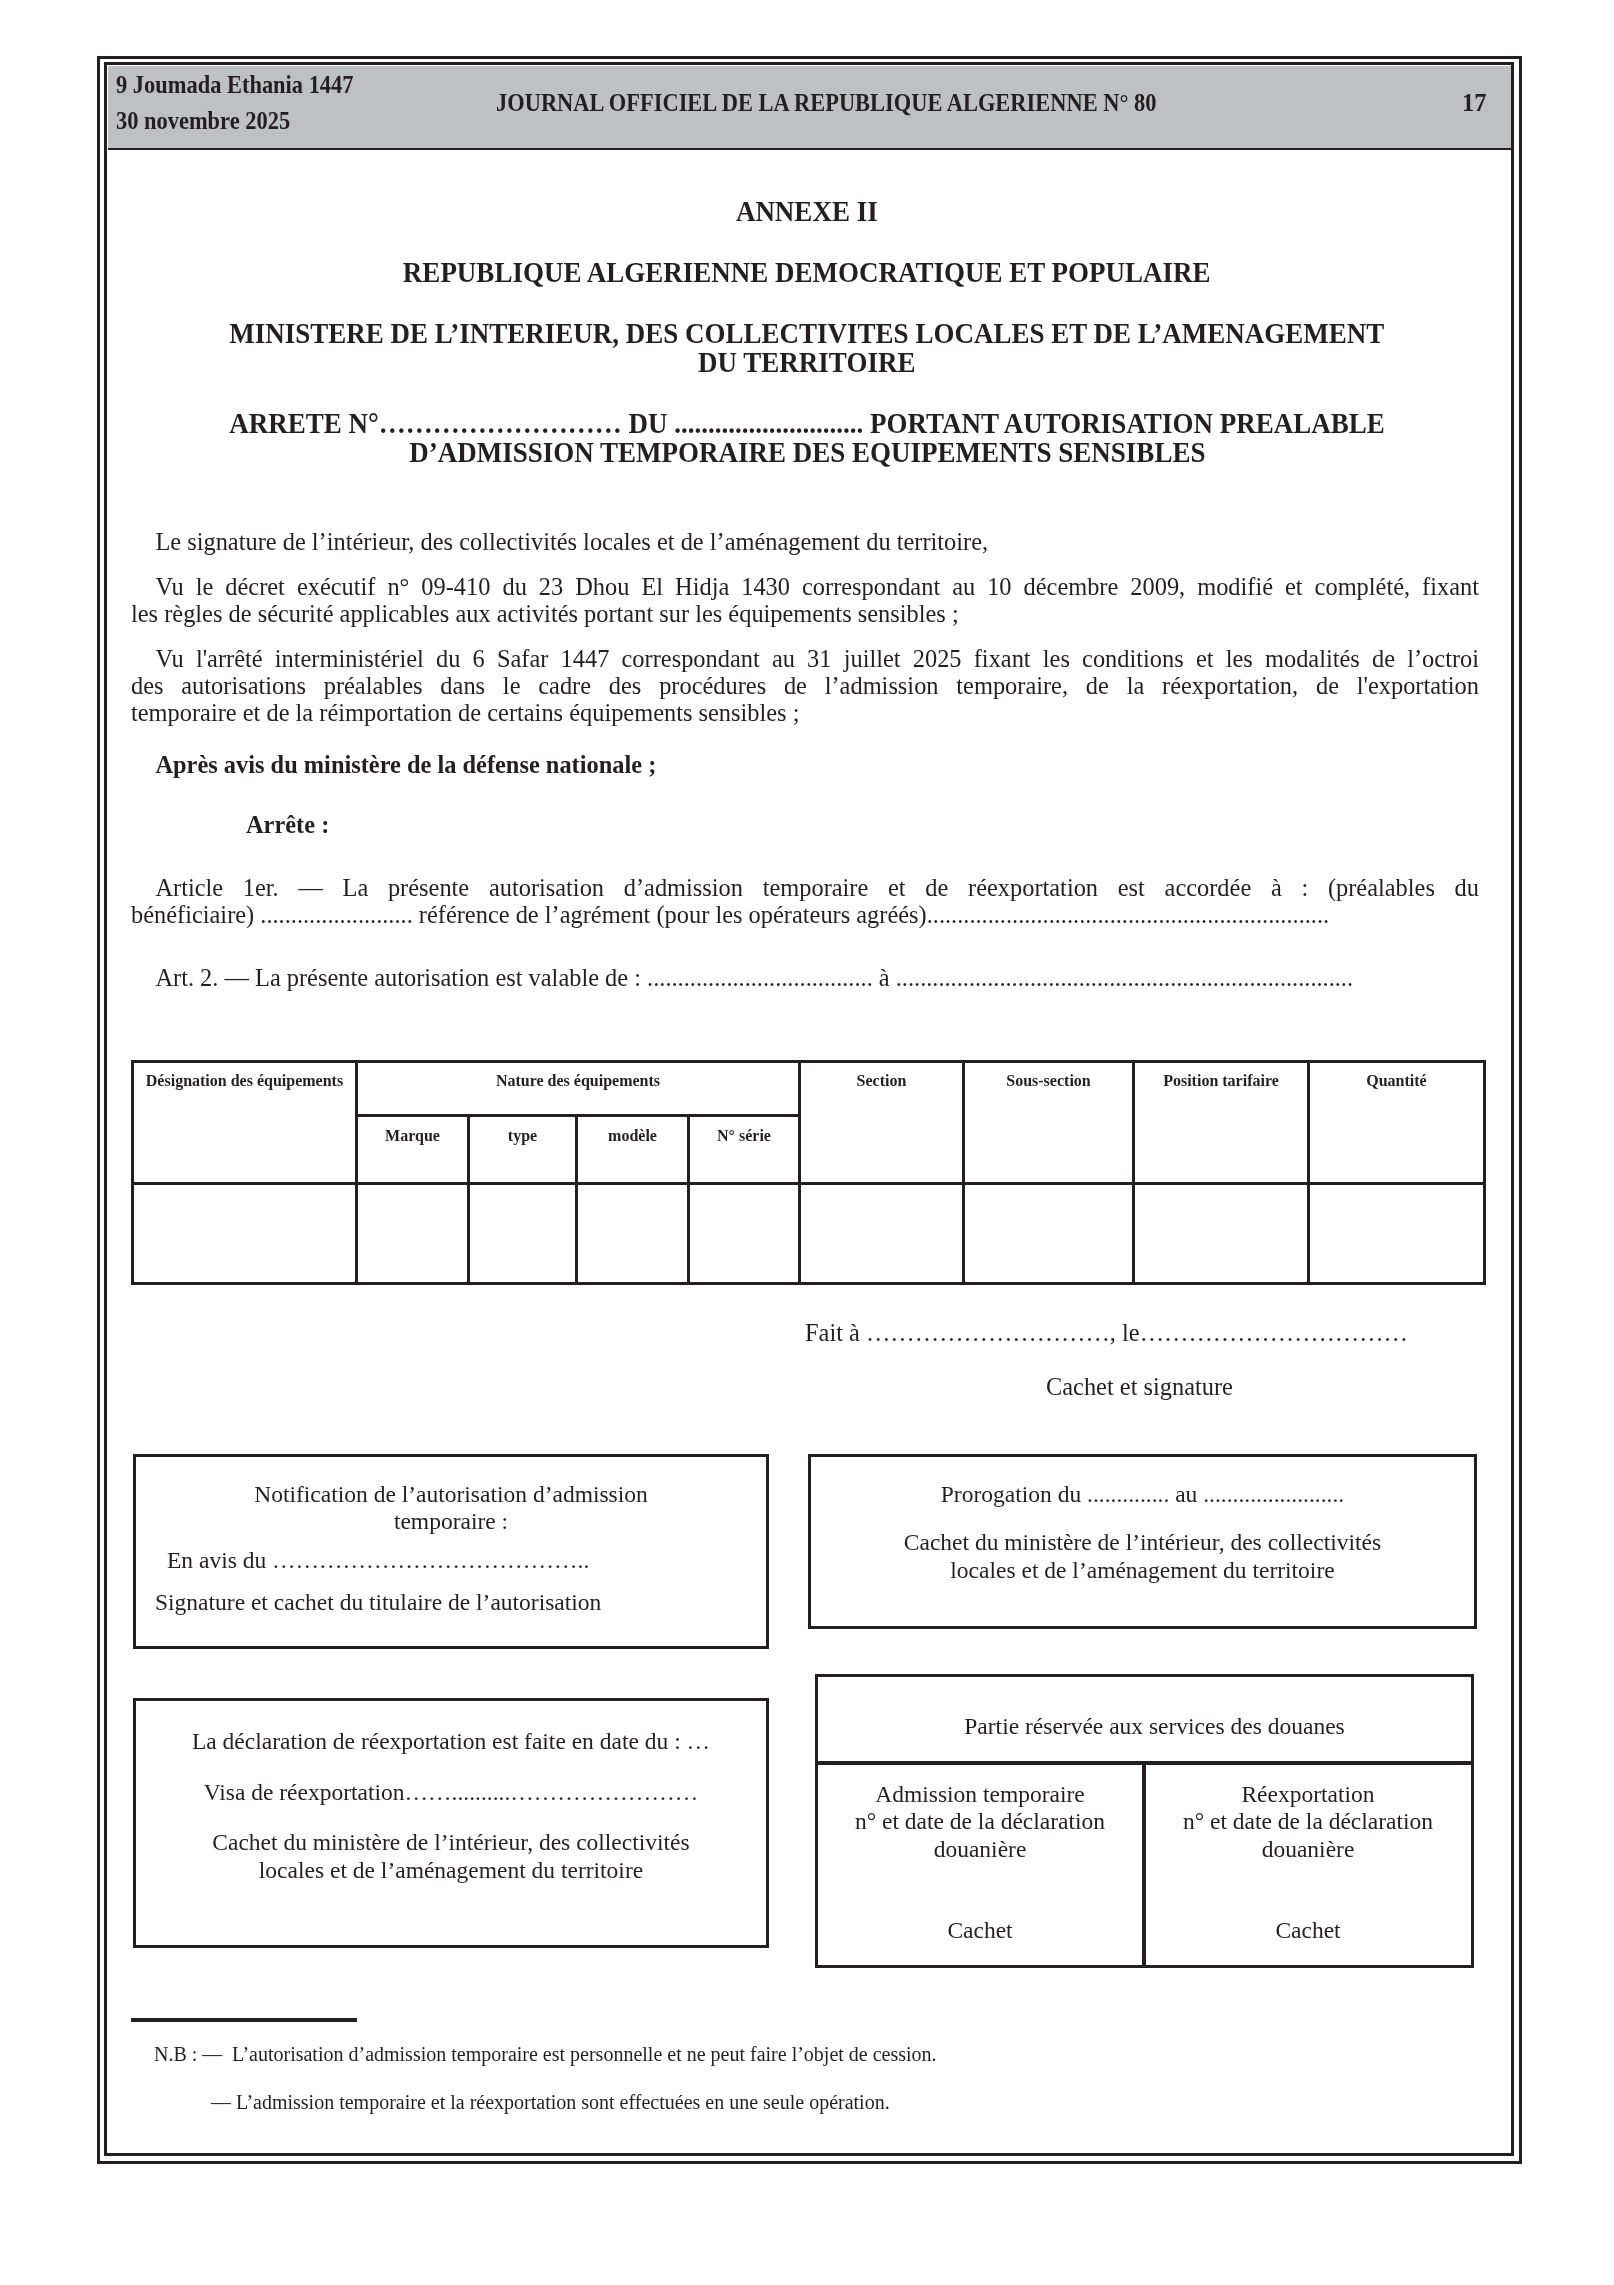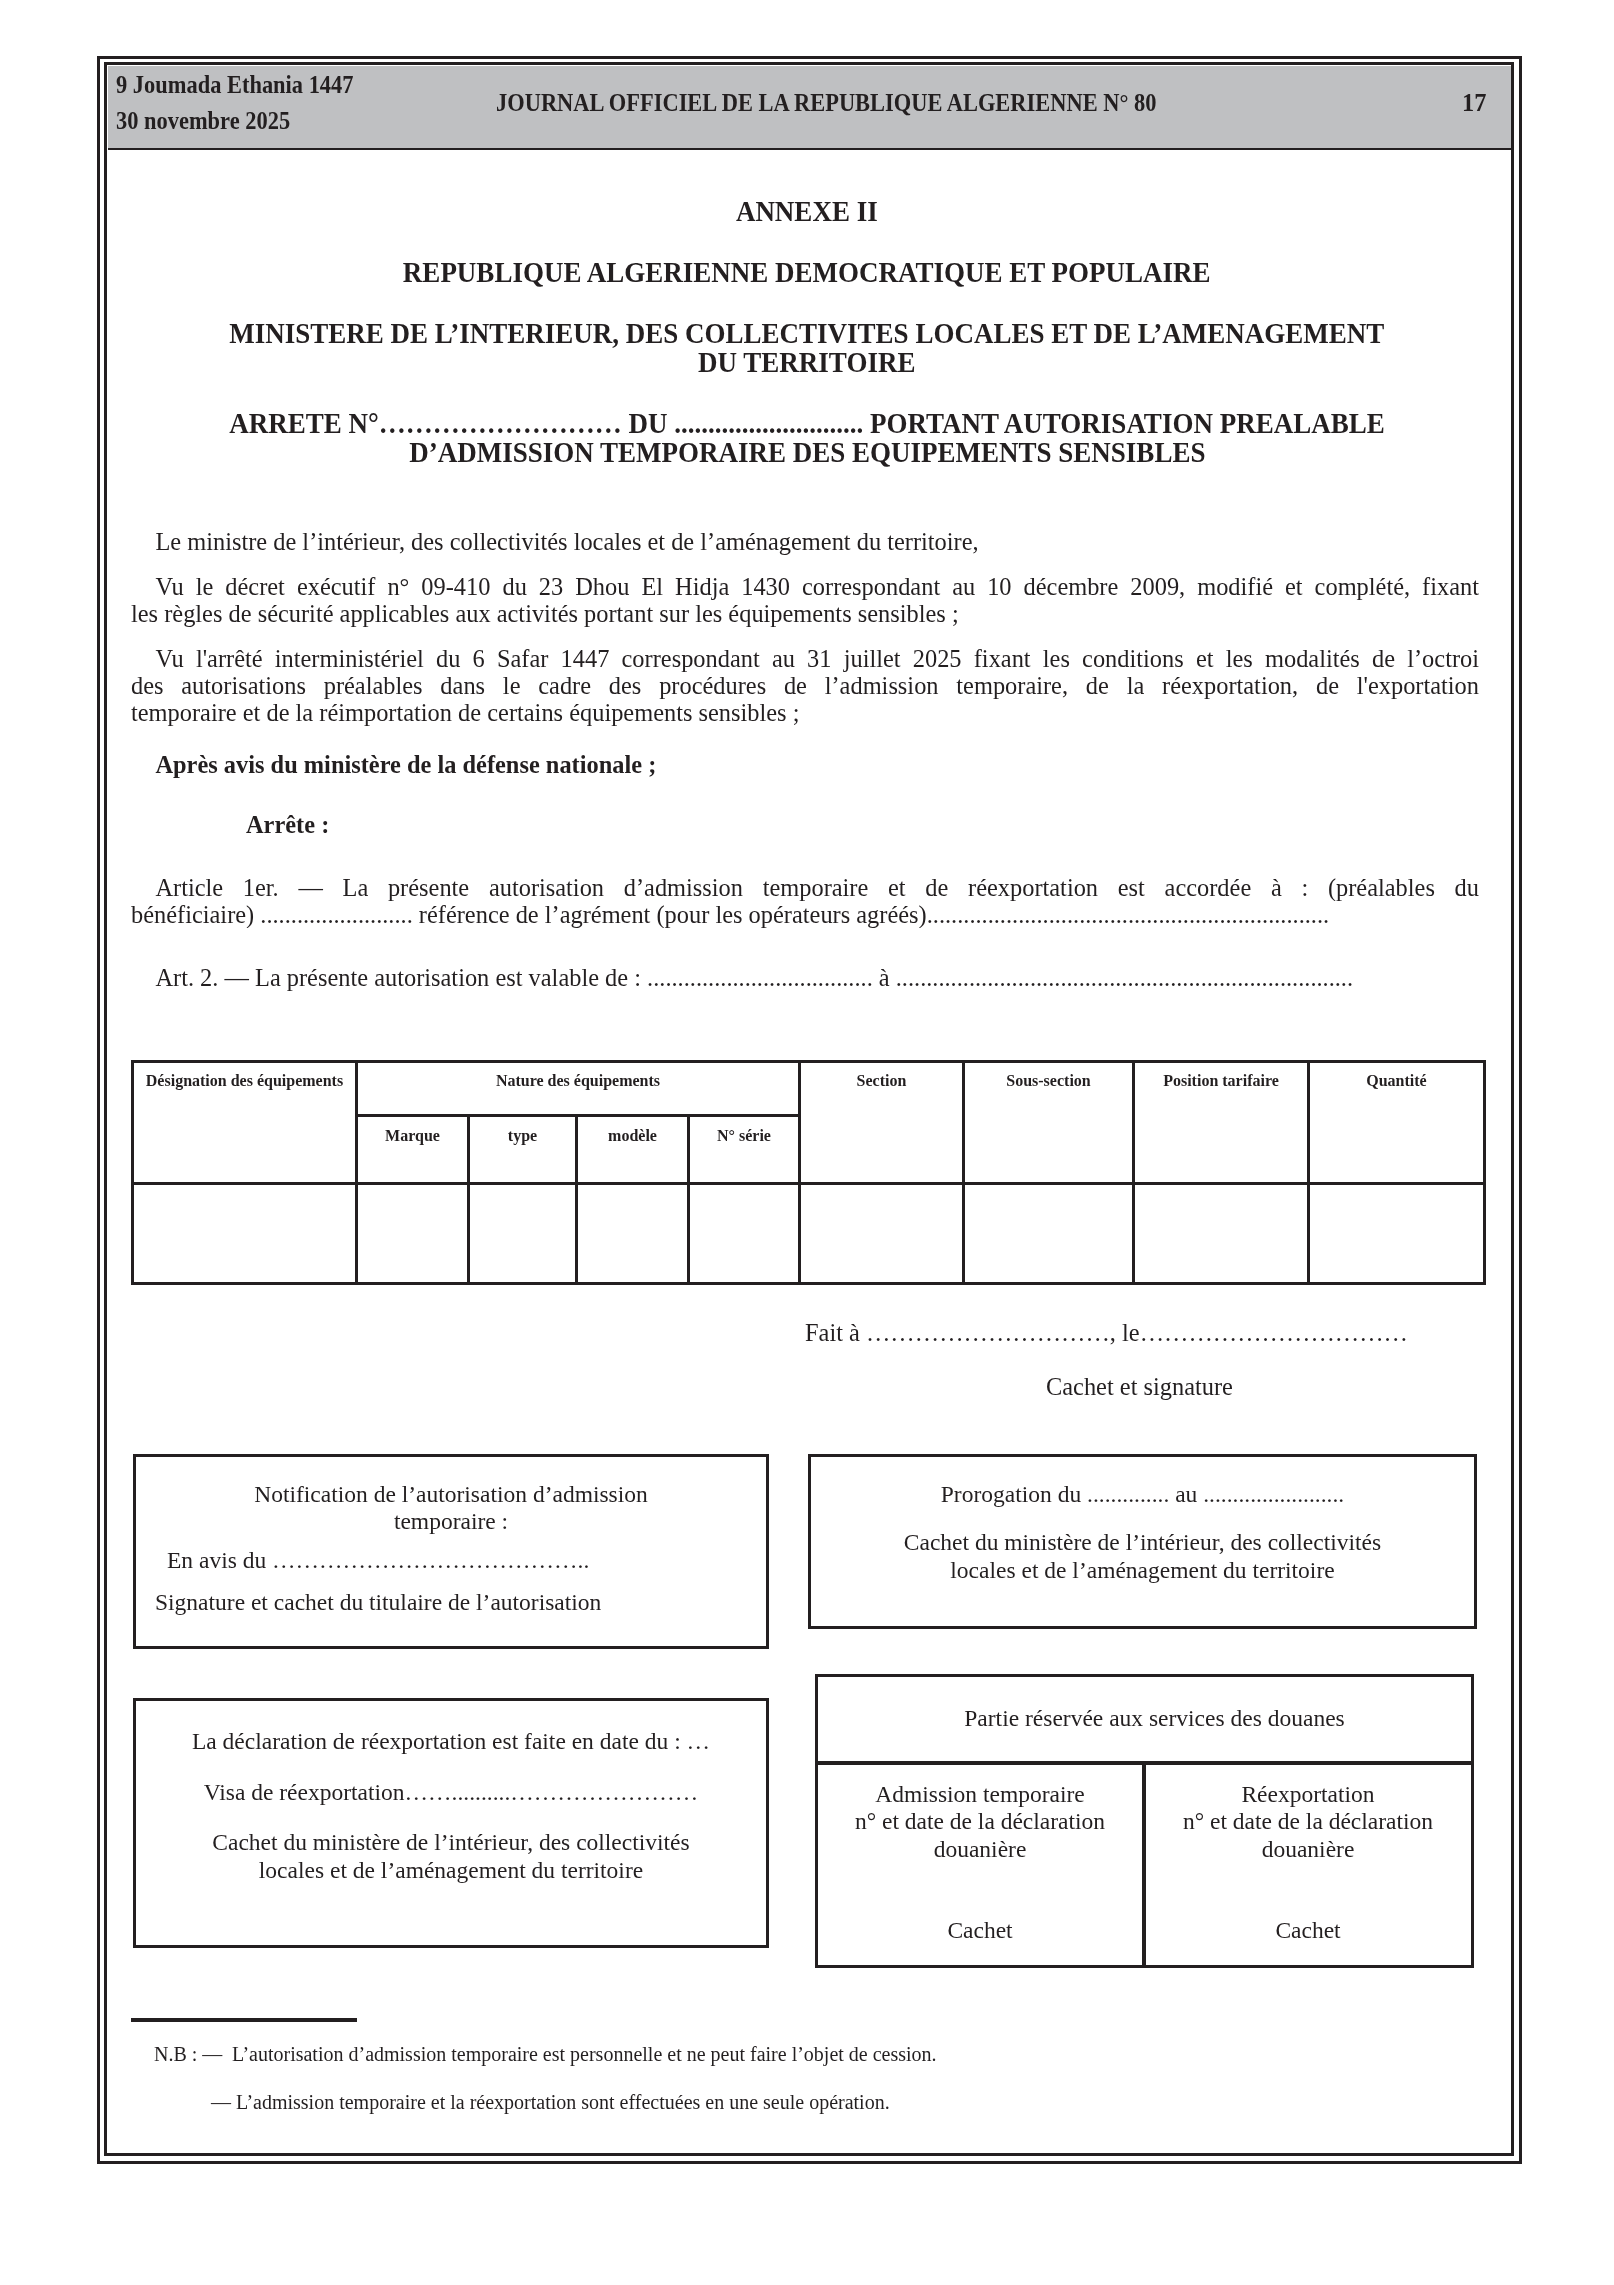--- a/index.html
+++ b/index.html
@@ -54,21 +54,21 @@
 <div class="abs hdr-title">JOURNAL OFFICIEL DE LA REPUBLIQUE ALGERIENNE N° 80</div>
 <div class="abs hdr-page">17</div>
 
 <div class="abs center-line" style="top:194px;"><span>ANNEXE II</span></div>
 <div class="abs center-line" style="top:255px;"><span>REPUBLIQUE ALGERIENNE DEMOCRATIQUE ET POPULAIRE</span></div>
 <div class="abs center-line" style="top:316px;"><span>MINISTERE DE L’INTERIEUR, DES COLLECTIVITES LOCALES ET DE L’AMENAGEMENT</span></div>
 <div class="abs center-line" style="top:345px;"><span>DU TERRITOIRE</span></div>
 <div class="abs center-line" style="top:406px;"><span>ARRETE N°……………………… DU ............................ PORTANT AUTORISATION PREALABLE</span></div>
 <div class="abs center-line" style="top:435px;"><span>D’ADMISSION TEMPORAIRE DES EQUIPEMENTS SENSIBLES</span></div>
 
-<div class="abs line indent" style="top:528px;">Le ministre de l’intérieur, des collectivités locales et de l’aménagement du territoire,</div>
+<div class="abs line indent" style="top:528px;">Le signature de l’intérieur, des collectivités locales et de l’aménagement du territoire,</div>
 
 <div class="abs line just indent" style="top:573px;">Vu le décret exécutif n° 09-410 du 23 Dhou El Hidja 1430 correspondant au 10 décembre 2009, modifié et complété, fixant</div>
 <div class="abs line" style="top:600px;">les règles de sécurité applicables aux activités portant sur les équipements sensibles ;</div>
 
 <div class="abs line just indent" style="top:645px;">Vu l'arrêté interministériel du 6 Safar 1447 correspondant au 31 juillet 2025 fixant les conditions et les modalités de l’octroi</div>
 <div class="abs line just" style="top:672px;">des autorisations préalables dans le cadre des procédures de l’admission temporaire, de la réexportation, de l'exportation</div>
 <div class="abs line" style="top:699px;">temporaire et de la réimportation de certains équipements sensibles ;</div>
 
 <div class="abs line indent" style="top:751px;font-weight:bold;">Après avis du ministère de la défense nationale ;</div>
 
@@ -137,21 +137,21 @@
 </div>
 
 <div class="box" style="left:133px; top:1698px; width:636px; height:250px;">
   <div class="t" style="top:27px;">La déclaration de réexportation est faite en date du : …</div>
   <div class="t" style="top:78px;">Visa de réexportation……..........……………………</div>
   <div class="t" style="top:128px;">Cachet du ministère de l’intérieur,  des collectivités</div>
   <div class="t" style="top:156px;">locales et de l’aménagement du territoire</div>
 </div>
 
 <div class="box" style="left:815px; top:1674px; width:659px; height:294px;">
-  <div class="t" style="top:28px;margin-left:20px;">Partie réservée aux services des douanes</div>
+  <div class="t" style="top:36px;margin-left:20px;">Partie réservée aux services des douanes</div>
   <div style="position:absolute; left:0; right:0; top:84px; height:3.6px; background:#231f20;"></div>
   <div style="position:absolute; left:324px; top:86px; bottom:0; width:3.6px; background:#231f20;"></div>
   <div style="position:absolute; left:0; width:324px; top:88px; bottom:0;">
     <div class="t" style="top:16.3px;">Admission temporaire</div>
     <div class="t" style="top:43px;">n° et date de la déclaration</div>
     <div class="t" style="top:71px;">douanière</div>
     <div class="t" style="top:152px;">Cachet</div>
   </div>
   <div style="position:absolute; left:327px; right:0; top:88px; bottom:0;">
     <div class="t" style="top:16.3px;">Réexportation</div>

